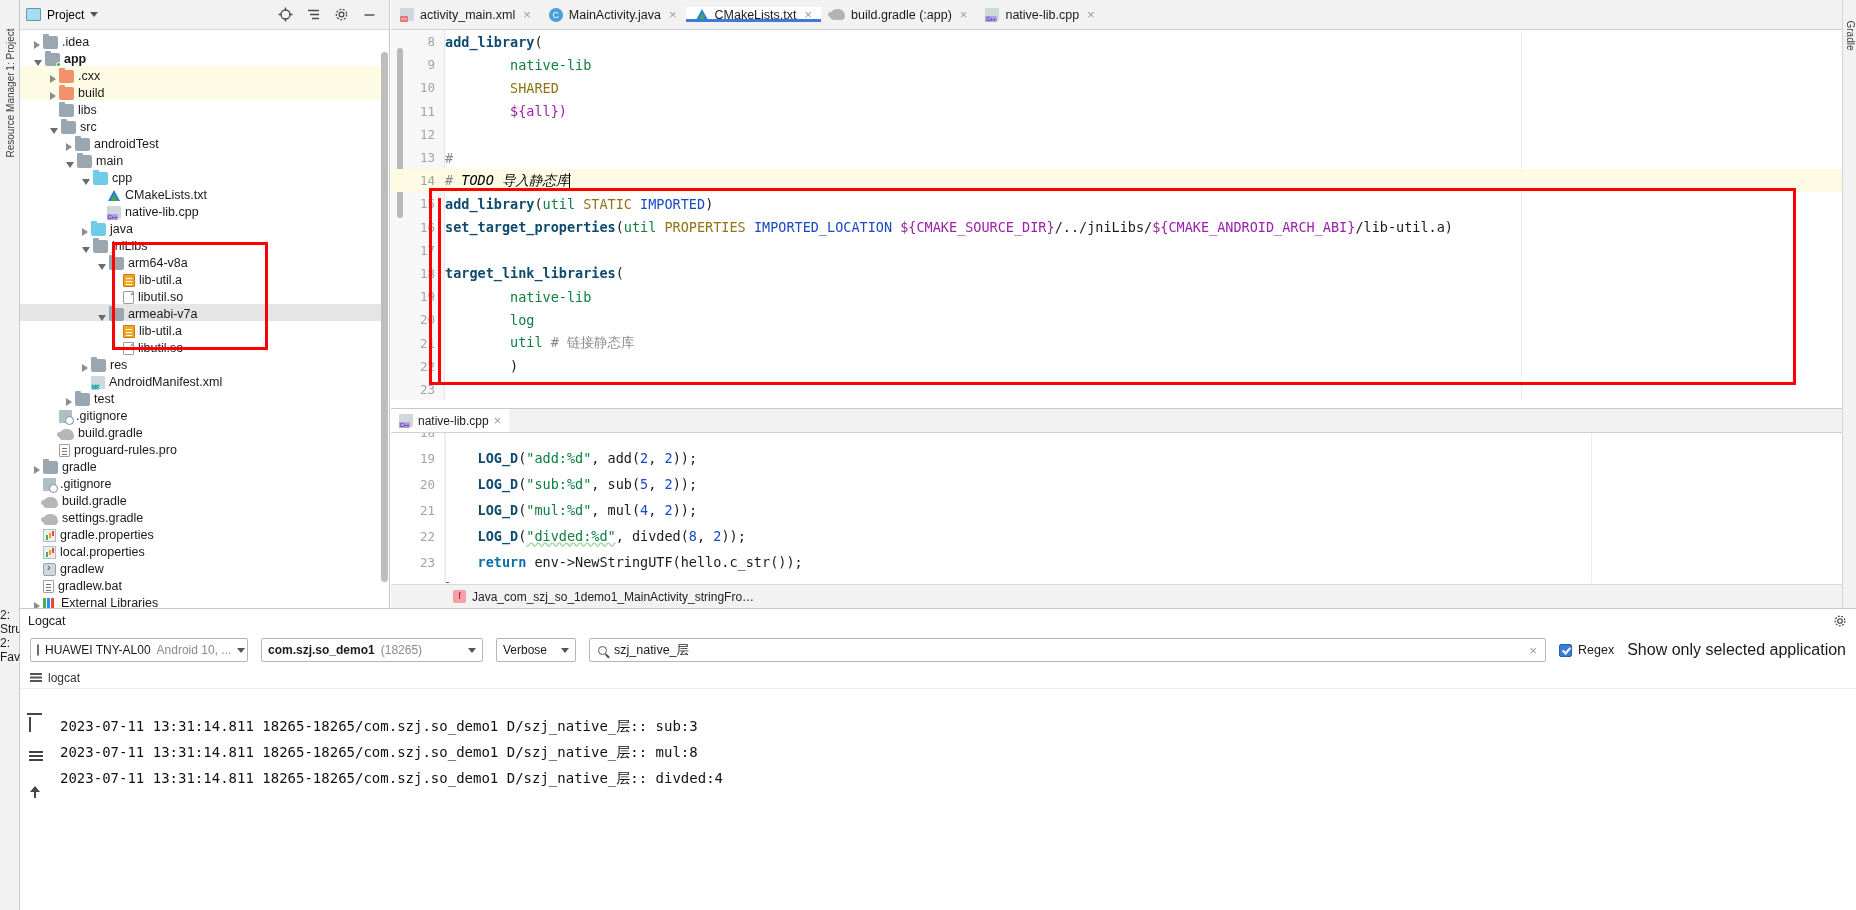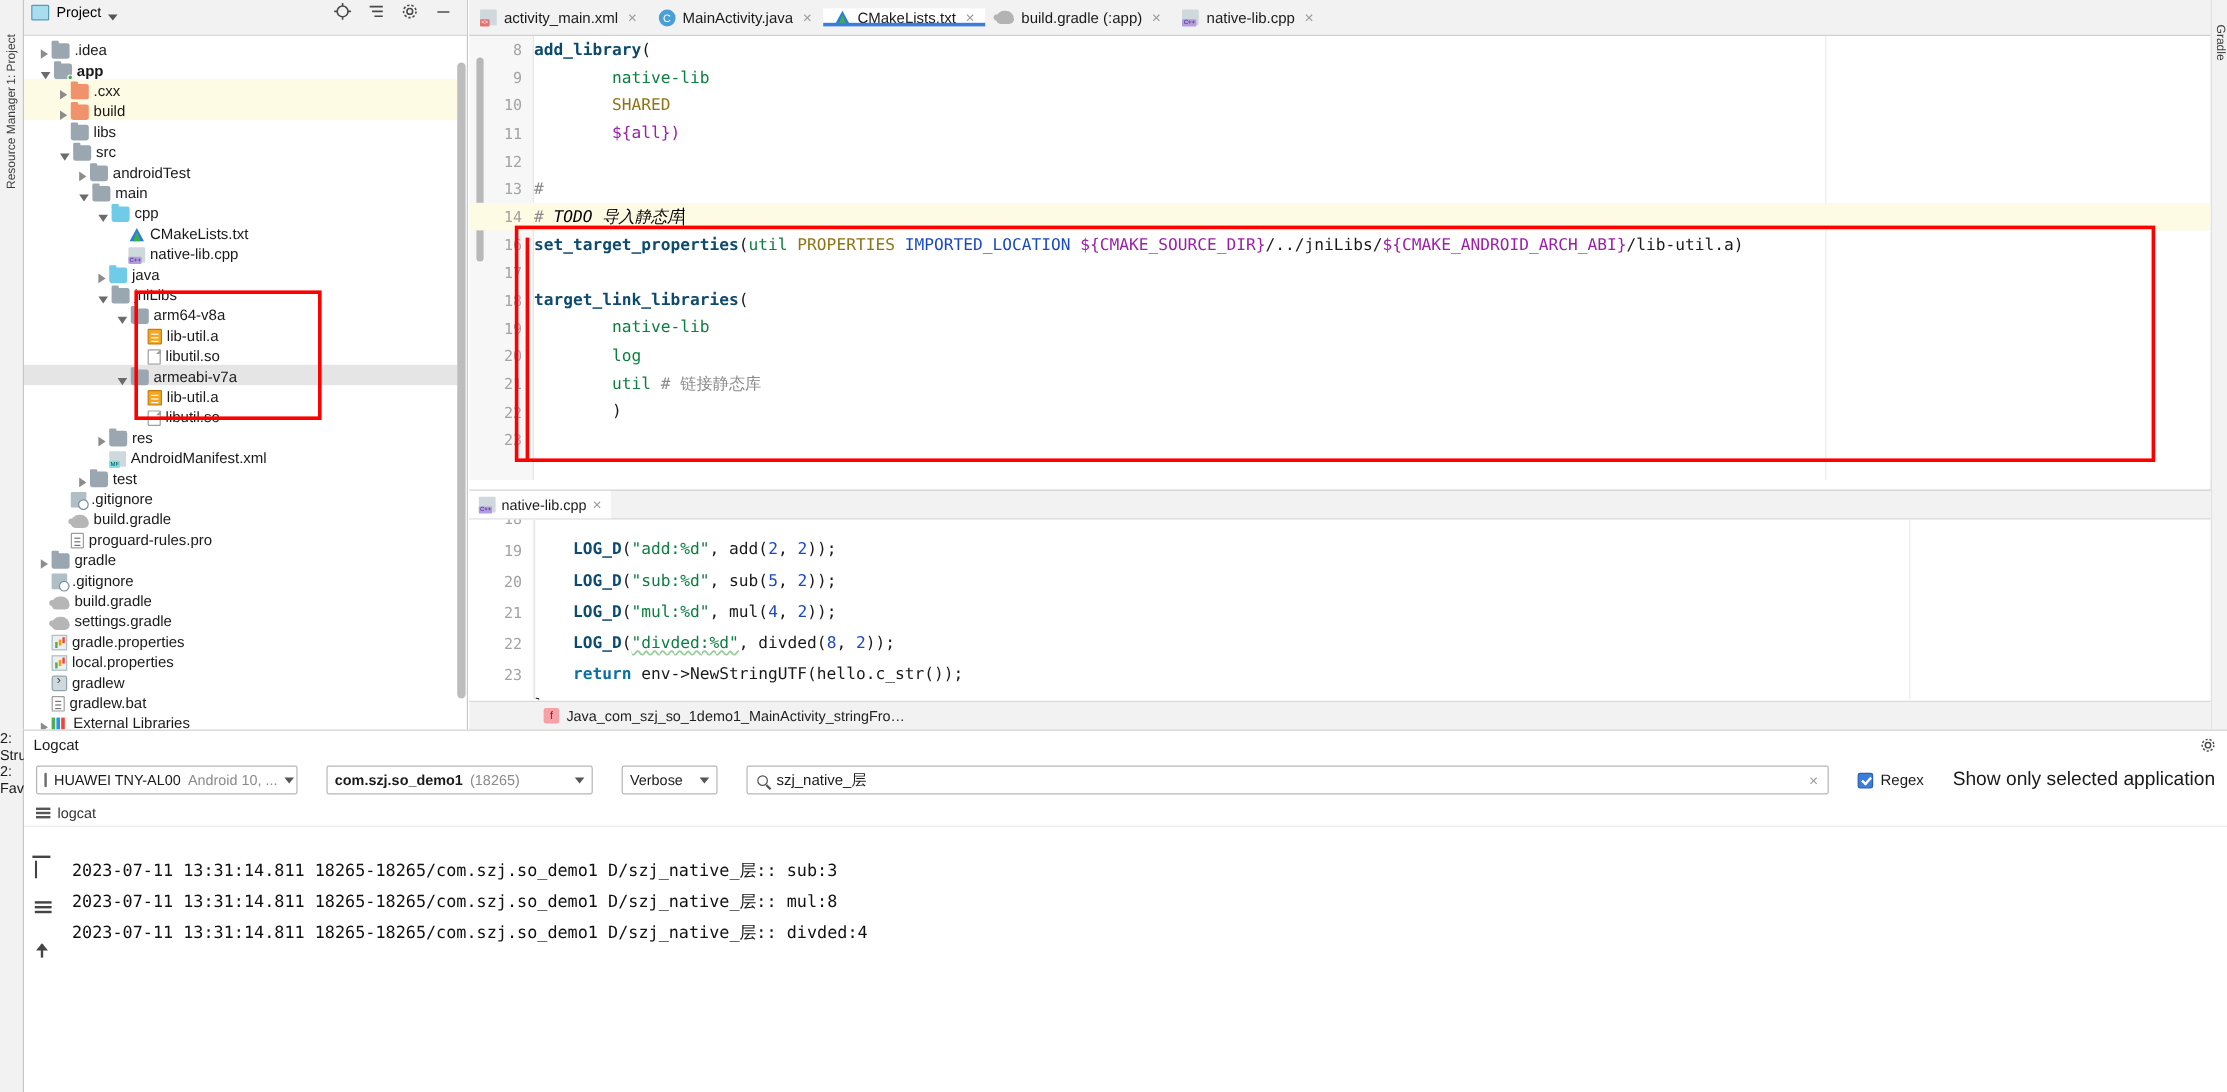--- a/index.html
+++ b/index.html
@@ -39,21 +39,21 @@
     transform: rotate(90deg); font-size: 10px; color: #3c3c3c; white-space: nowrap;
   }
 
   
   .project-panel {
     position: absolute; left: 20px; top: 0; width: 370px; height: 608px;
     background: #ffffff; border-right: 1px solid #c9c9c9;
   }
   .project-header {
     height: 30px; background: #f2f2f2; border-bottom: 1px solid #d9d9d9;
-    display: flex; align-items: flex-end; padding: 12px 6px; gap: 6px;
+    display: flex; align-items: center; padding: 12px 6px; gap: 6px;
   }
   .proj-icon {
     width: 15px; height: 13px; background: #a8dcf0; border: 1px solid #5a9ab3;
     border-radius: 1px;
   }
   .proj-title { font-size: 12px; color: #000; }
   .caret-down {
     width: 0; height: 0; border-left: 4px solid transparent;
     border-right: 4px solid transparent; border-top: 5px solid #555;
   }
@@ -312,21 +312,21 @@
   .logcat {
     position: absolute; left: 20px; top: 608px; right: 0; bottom: 0; background: #fff;
     border-top: 1px solid #c9c9c9;
   }
   .logcat-title {
     height: 24px; display: flex; align-items: center; padding: 0 8px;
     font-size: 12.5px; color: #1a1a1a; background: #fff;
   }
   .gear-right { margin-left: auto; }
   .logcat-toolbar {
-    height: 34px; display: flex; align-items: center; gap: 24px; padding: 0 10px;
+    height: 34px; display: flex; align-items: center; gap: 13px; padding: 0 10px;
     background: #fff;
   }
   .combo {
     height: 24px; border: 1px solid #b6b6b6; background: #fff; border-radius: 2px;
     display: flex; align-items: center; padding: 0 6px; gap: 6px; font-size: 12px;
     cursor: pointer; white-space: nowrap;
   }
   .combo .cb-caret {
     margin-left: auto; width: 0; height: 0; border-left: 4px solid transparent;
     border-right: 4px solid transparent; border-top: 5px solid #555;
@@ -733,20 +733,24 @@
       </div>
       <div class="cline">
         <span class="lnum">13</span>
         <span class="ctext"><span class="cmt">#</span></span>
       </div>
       <div class="cline hl">
         <span class="lnum">14</span>
         <span class="ctext"><span class="cmt"># </span><span class="todo">TODO </span><span class="todo">导入静态库</span><span class="caret"></span></span>
       </div>
       <div class="cline">
+        <span class="lnum">15</span>
+        <span class="ctext"><span class="fn">add_library</span><span>(</span><span class="grn">util </span><span class="gold">STATIC </span><span class="blu">IMPORTED</span><span>)</span></span>
+      </div>
+      <div class="cline">
         <span class="lnum">16</span>
         <span class="ctext"><span class="fn">set_target_properties</span><span>(</span><span class="grn">util </span><span class="gold">PROPERTIES </span><span class="blu">IMPORTED_LOCATION </span><span class="mag">${CMAKE_SOURCE_DIR}</span><span>/../jniLibs/</span><span class="mag">${CMAKE_ANDROID_ARCH_ABI}</span><span>/lib-util.a)</span></span>
       </div>
       <div class="cline">
         <span class="lnum">17</span>
         <span class="ctext"></span>
       </div>
       <div class="cline">
         <span class="lnum">18</span>
         <span class="ctext"><span class="fn">target_link_libraries</span><span>(</span></span>

